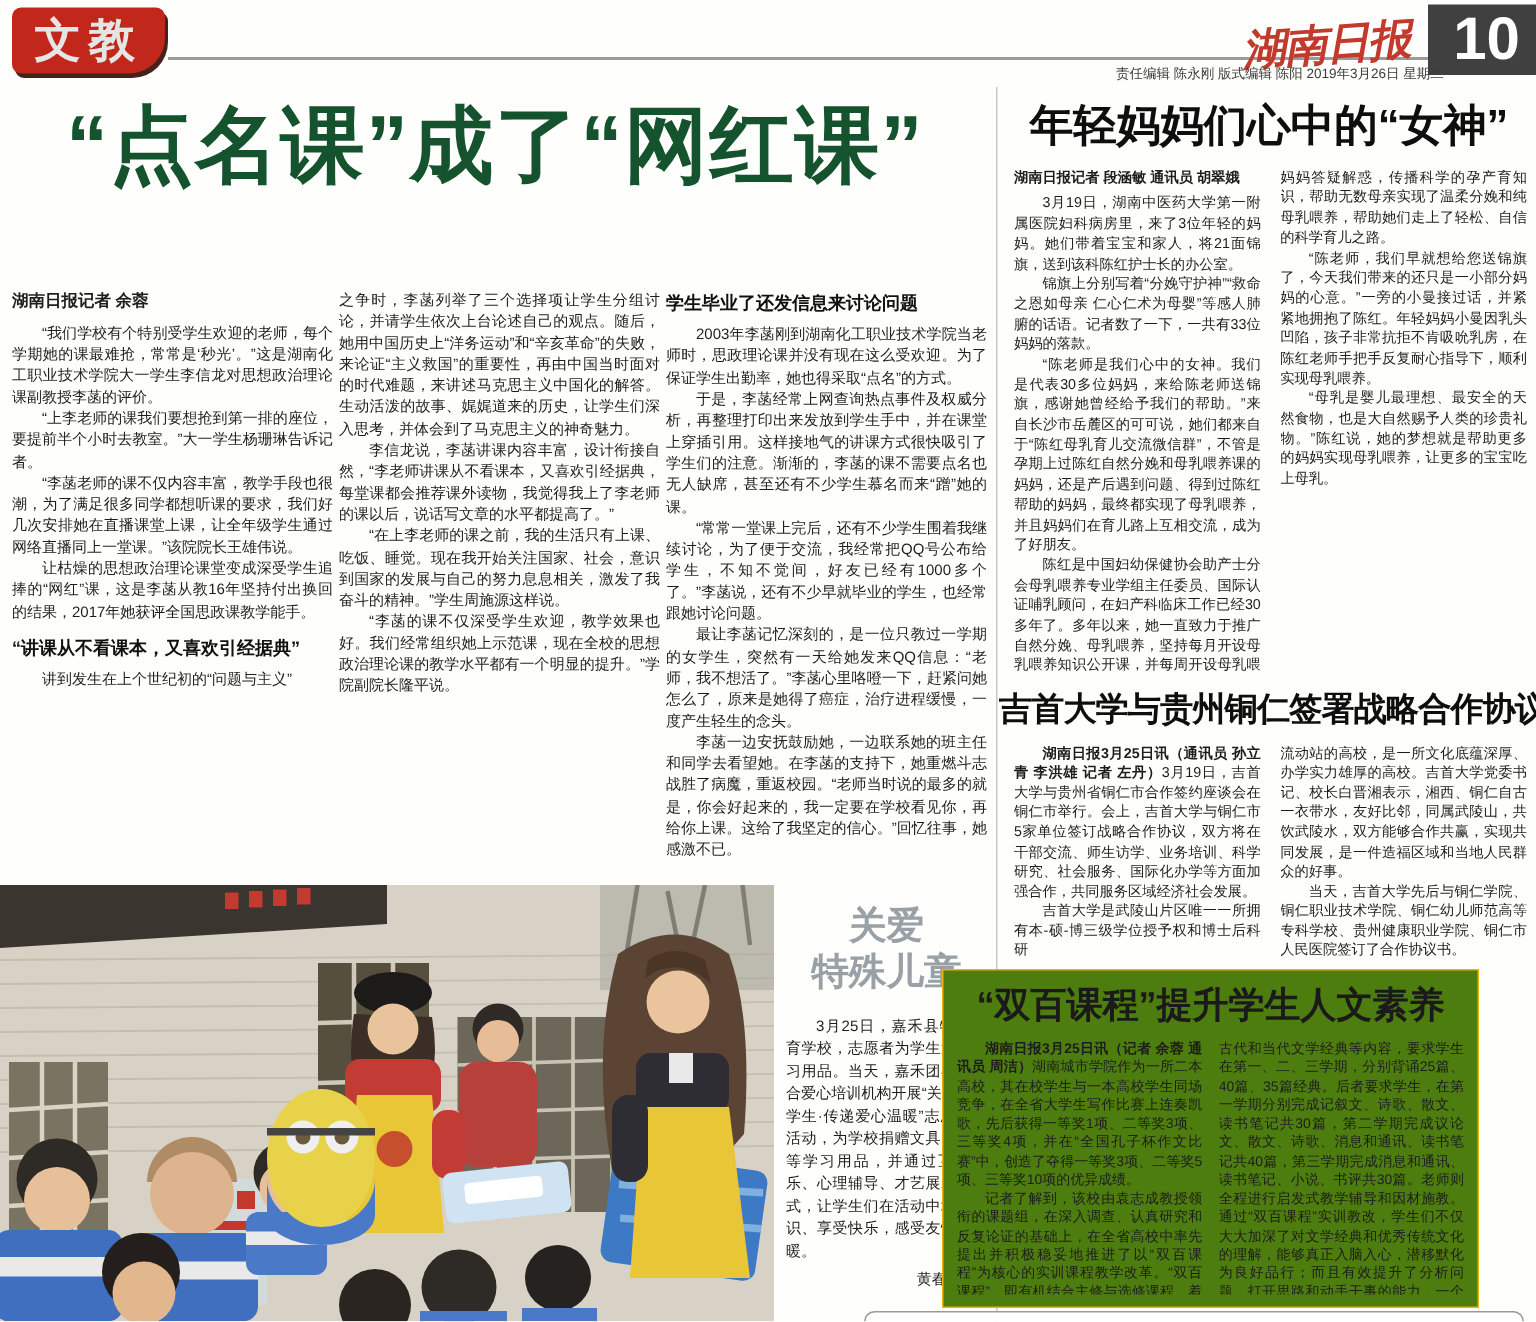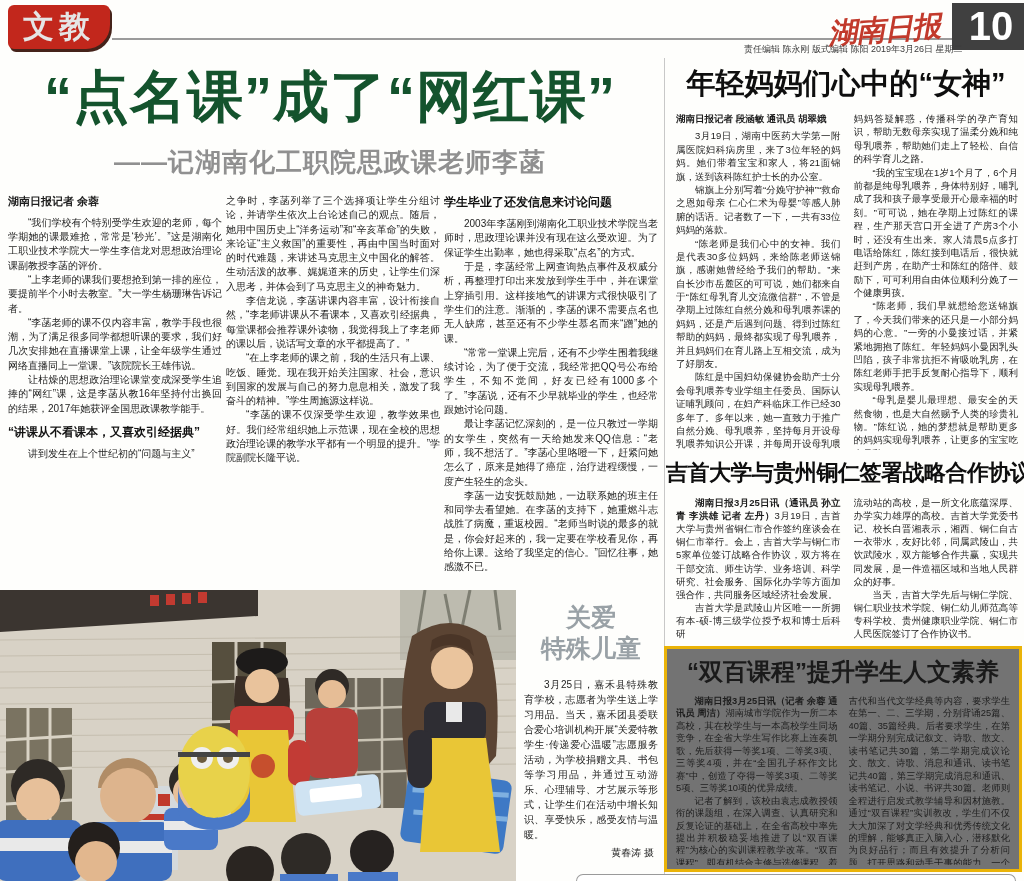--- a/index.html
+++ b/index.html
@@ -58,43 +58,42 @@
   .g-cols .byline { font-size:9.5px; margin-bottom:4px; }
 
   
   .j-head { position:absolute; left:666px; top:458px; width:356px; text-align:center;
     font-size:22px; font-weight:900; color:#0e0e0e; white-space:nowrap; letter-spacing:-0.5px; }
   .j-cols { position:absolute; left:676px; top:496px; width:342px; height:144px;
     display:flex; gap:13px; font-size:9.5px; line-height:1.38; }
   .j-cols .col { flex:1 1 0; overflow:hidden; }
 
   
-  .red-box { position:absolute; left:664px; top:646px; width:358px; height:226px;
-    border:3px solid #eab308; background:#737373; padding:5px 9px; }
+  .red-box { position:absolute; left:628px; top:646px; width:358px; height:226px;
+    border:1px solid #eab308; background:#4d7c0f; padding:5px 9px; }
   .s-head { text-align:center; font-size:24px; font-weight:900; color:#1a1a1a; margin:2px 0 7px 0; white-space:nowrap; }
   .s-cols { display:flex; gap:11px; height:170px; overflow:hidden; font-size:9.3px; line-height:1.34; }
   .s-cols .col { flex:1 1 0; overflow:hidden; }
 
   
   .next-box { position:absolute; left:576px; top:874px; width:440px; height:12px;
     border:1.5px solid #9a9a9a; border-bottom:none; border-radius:7px 7px 0 0; background:#fff; }
 </style>
 </head>
 <body>
 
 <div class="page">
 
   <div class="badge">文教</div>
   <div class="header-rule"></div>
   <div class="masthead">湖南日报</div>
   <div class="pagenum">10</div>
   <div class="editline">责任编辑 陈永刚 版式编辑 陈阳 2019年3月26日 星期二</div>
 
   <h1 class="lead-headline">“点名课”成了“网红课”</h1>
-  <h2 class="lead-dek">——记湖南化工职院思政课老师李菡</h2>
   <div class="lead-cols">
     <div class="col">
       <p class="byline">湖南日报记者 余蓉</p>
       <div>
           <p class="para">“我们学校有个特别受学生欢迎的老师，每个学期她的课最难抢，常常是‘秒光’。”这是湖南化工职业技术学院大一学生李信龙对思想政治理论课副教授李菡的评价。</p>
           <p class="para">“上李老师的课我们要想抢到第一排的座位，要提前半个小时去教室。”大一学生杨珊琳告诉记者。</p>
           <p class="para">“李菡老师的课不仅内容丰富，教学手段也很潮，为了满足很多同学都想听课的要求，我们好几次安排她在直播课堂上课，让全年级学生通过网络直播同上一堂课。”该院院长王雄伟说。</p>
           <p class="para">让枯燥的思想政治理论课堂变成深受学生追捧的“网红”课，这是李菡从教16年坚持付出换回的结果，2017年她获评全国思政课教学能手。</p>
         </div>
       <h3 class="crosshead">“讲课从不看课本，又喜欢引经据典”</h3>
@@ -279,21 +278,20 @@
       <div>
           <p class="para">3月19日，湖南中医药大学第一附属医院妇科病房里，来了3位年轻的妈妈。她们带着宝宝和家人，将21面锦旗，送到该科陈红护士长的办公室。</p>
           <p class="para">锦旗上分别写着“分娩守护神”“救命之恩如母亲 仁心仁术为母婴”等感人肺腑的话语。记者数了一下，一共有33位妈妈的落款。</p>
           <p class="para">“陈老师是我们心中的女神。我们是代表30多位妈妈，来给陈老师送锦旗，感谢她曾经给予我们的帮助。”来自长沙市岳麓区的可可说，她们都来自于“陈红母乳育儿交流微信群”，不管是孕期上过陈红自然分娩和母乳喂养课的妈妈，还是产后遇到问题、得到过陈红帮助的妈妈，最终都实现了母乳喂养，并且妈妈们在育儿路上互相交流，成为了好朋友。</p>
           <p class="para">陈红是中国妇幼保健协会助产士分会母乳喂养专业学组主任委员、国际认证哺乳顾问，在妇产科临床工作已经30多年了。多年以来，她一直致力于推广自然分娩、母乳喂养，坚持每月开设母乳喂养知识公开课，并每周开设母乳喂养特需门诊。</p>
         </div>
     </div>
     <div class="col">
       <p class="para cont">妈妈答疑解惑，传播科学的孕产育知识，帮助无数母亲实现了温柔分娩和纯母乳喂养，帮助她们走上了轻松、自信的科学育儿之路。</p>
       <div>
-          <p class="para">“我的宝宝现在1岁1个月了，6个月前都是纯母乳喂养，身体特别好，哺乳成了我和孩子最享受最开心最幸福的时刻。”可可说，她在孕期上过陈红的课程，生产那天宫口开全进了产房3个小时，还没有生出来。家人清晨5点多打电话给陈红，陈红接到电话后，很快就赶到产房，在助产士和陈红的陪伴、鼓励下，可可利用自由体位顺利分娩了一个健康男孩。</p>
           <p class="para">“陈老师，我们早就想给您送锦旗了，今天我们带来的还只是一小部分妈妈的心意。”一旁的小曼接过话，并紧紧地拥抱了陈红。年轻妈妈小曼因乳头凹陷，孩子非常抗拒不肯吸吮乳房，在陈红老师手把手反复耐心指导下，顺利实现母乳喂养。</p>
           <p class="para">“母乳是婴儿最理想、最安全的天然食物，也是大自然赐予人类的珍贵礼物。”陈红说，她的梦想就是帮助更多的妈妈实现母乳喂养，让更多的宝宝吃上母乳。</p>
         </div>
     </div>
   </div>
 
   <h1 class="j-head">吉首大学与贵州铜仁签署战略合作协议</h1>
   <div class="j-cols">
     <div class="col">
       <p class="para"><b>湖南日报3月25日讯（通讯员 孙立青 李洪雄 记者 左丹）</b><span>3月19日，吉首大学与贵州省铜仁市合作签约座谈会在铜仁市举行。会上，吉首大学与铜仁市5家单位签订战略合作协议，双方将在干部交流、师生访学、业务培训、科学研究、社会服务、国际化办学等方面加强合作，共同服务区域经济社会发展。</span></p>

